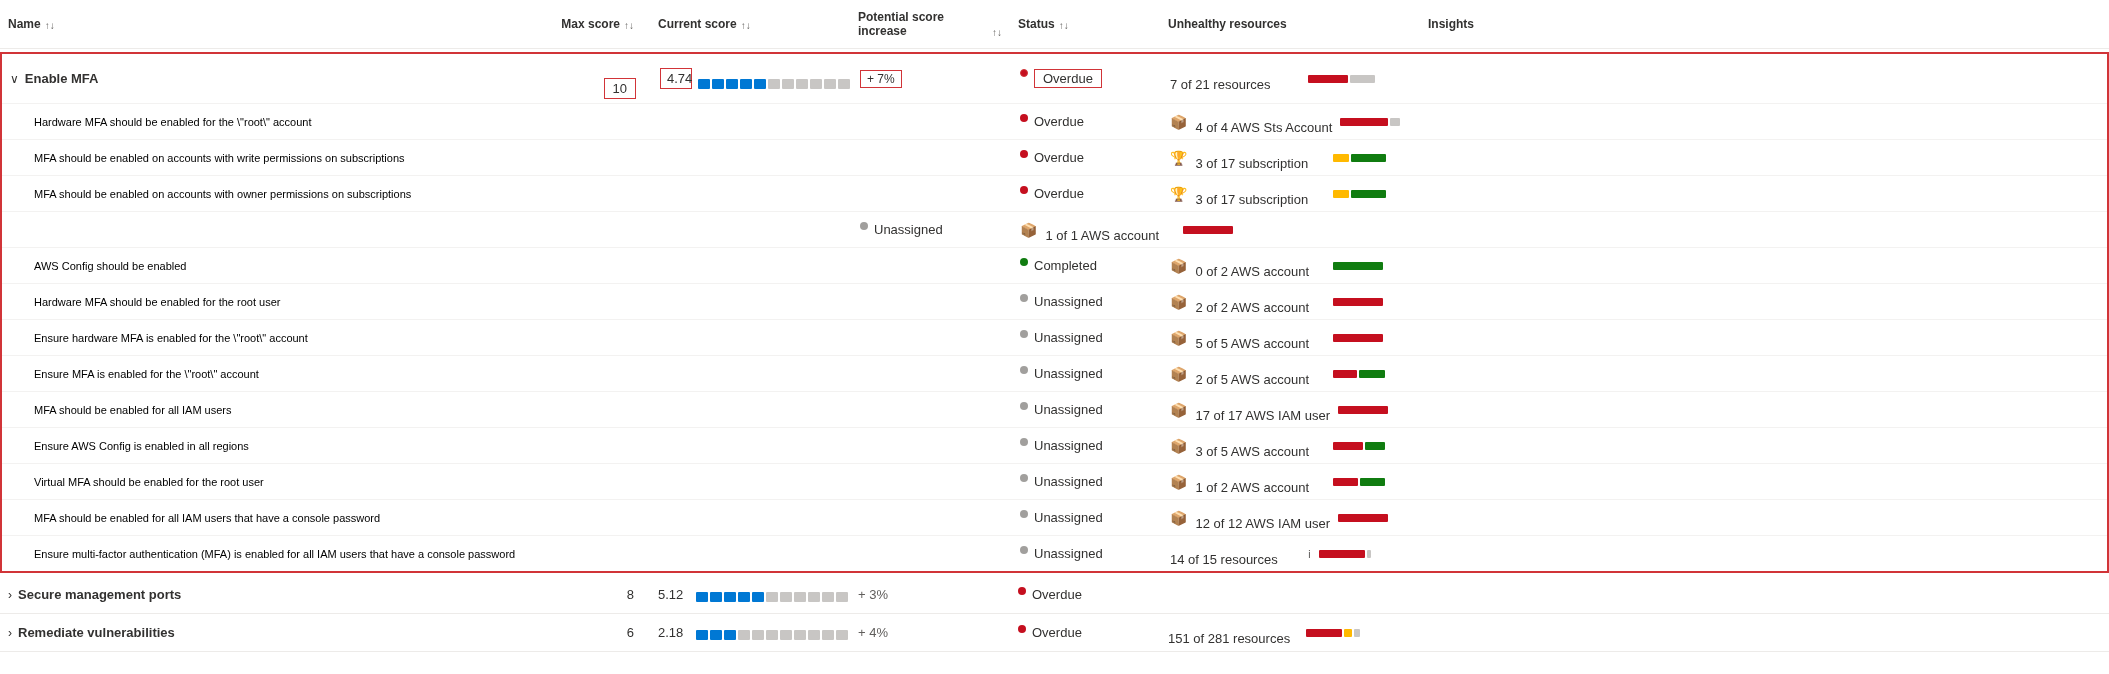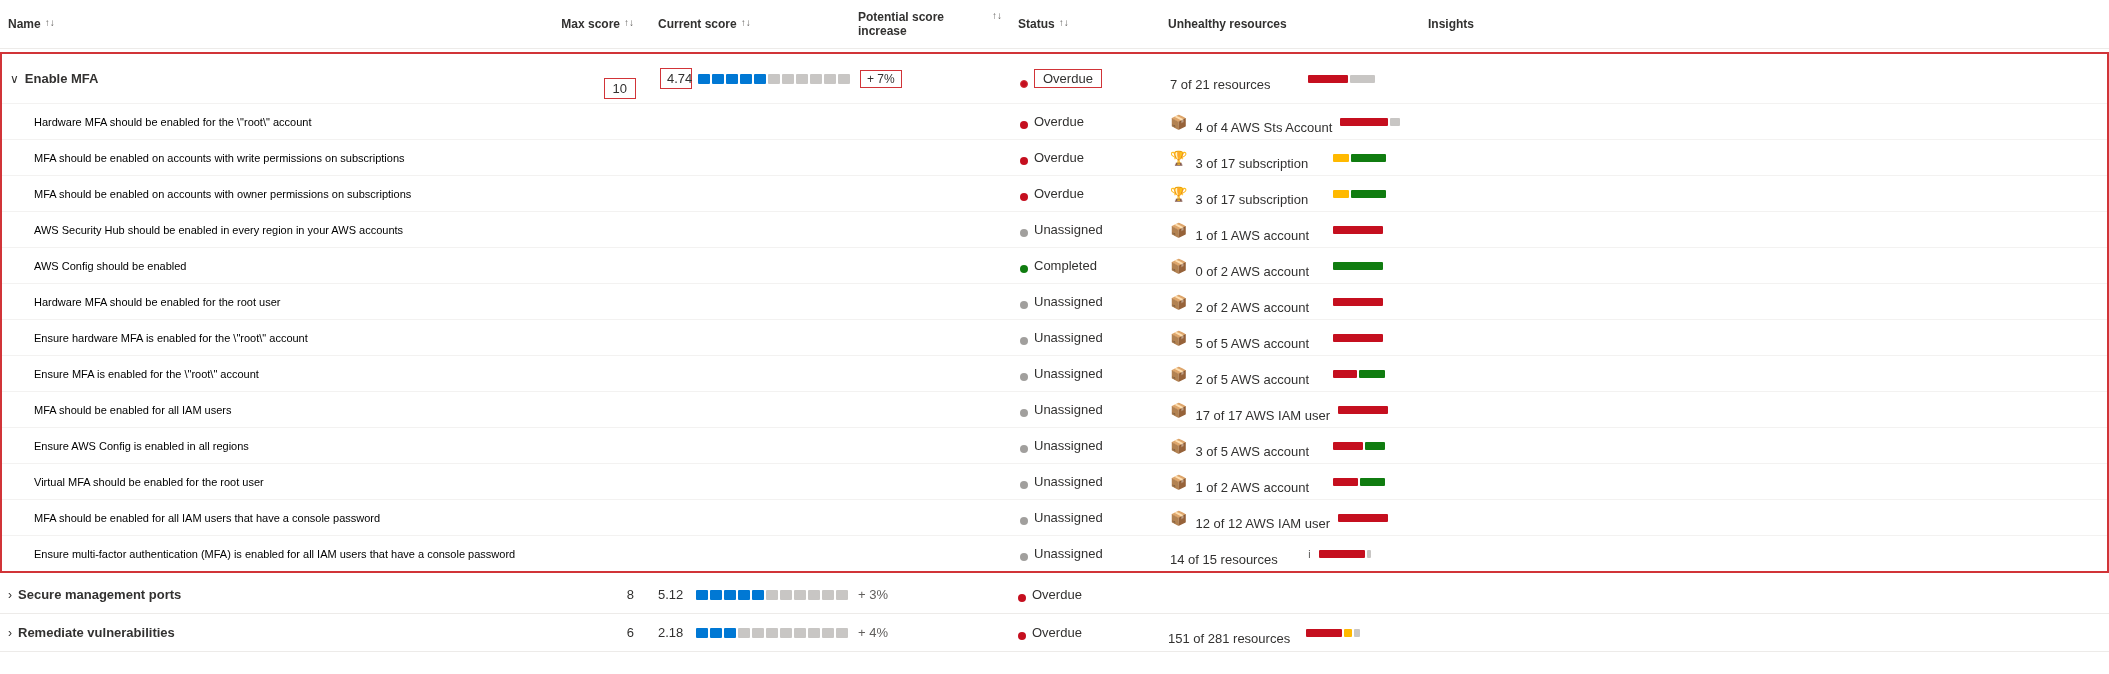--- a/index.html
+++ b/index.html
@@ -25,21 +25,21 @@
       position: sticky;
       top: 0;
       z-index: 10;
     }
     .col-header {
       font-size: 12px;
       font-weight: 600;
       color: #323130;
       padding: 4px 8px;
       display: flex;
-      align-items: flex-start;
+      align-items: flex-end;
       gap: 4px;
     }
     .sort-icon {
       font-size: 10px;
       color: #605e5c;
     }
     .name-cell {
       padding: 6px 8px;
       display: flex;
       align-items: center;
@@ -61,21 +61,21 @@
     .bold-name {
       font-weight: 600;
       font-size: 13px;
     }
     .cell {
       padding: 4px 8px;
       font-size: 13px;
     }
     .current-score-cell {
       display: flex;
-      align-items: center;
+      align-items: flex-end;
       gap: 6px;
       padding: 4px 8px;
     }
     .score-value {
       font-size: 13px;
       min-width: 32px;
     }
     .score-bar {
       display: flex;
       gap: 2px;
@@ -90,21 +90,21 @@
     .bar-empty { background: #c8c6c4; }
     .potential-cell {
       display: flex;
       align-items: center;
       gap: 4px;
       padding: 4px 8px;
     }
     .status-cell {
       padding: 4px 8px;
       display: flex;
-      align-items: flex-end;
+      align-items: flex-start;
       gap: 6px;
     }
     .status-dot {
       width: 8px;
       height: 8px;
       border-radius: 50%;
       flex-shrink: 0;
     }
     .dot-red { background: #c50f1f; }
     .dot-gray { background: #a19f9d; }
@@ -317,23 +317,20 @@
         <span class="resource-text">3 of 17 subscription</span>
         <div class="resource-bar">
           <div class="res-bar-seg res-yellow" style="width:16px;"></div>
           <div class="res-bar-seg res-green" style="width:35px;"></div>
         </div>
       </div>
       <div class="insights-cell"></div>
     </div>
 
     <div class="child-row">
-      <div class="name-cell indent">
-        <span class="link-text">AWS Security Hub should be enabled in every region in your AWS accounts</span>
-      </div>
       <div class="cell"></div>
       <div class="cell"></div>
       <div class="cell"></div>
       <div class="status-cell">
         <span class="status-dot dot-gray"></span>
         <span class="status-text">Unassigned</span>
       </div>
       <div class="resources-cell">
         <span class="resource-icon">📦</span>
         <span class="resource-text">1 of 1 AWS account</span>

